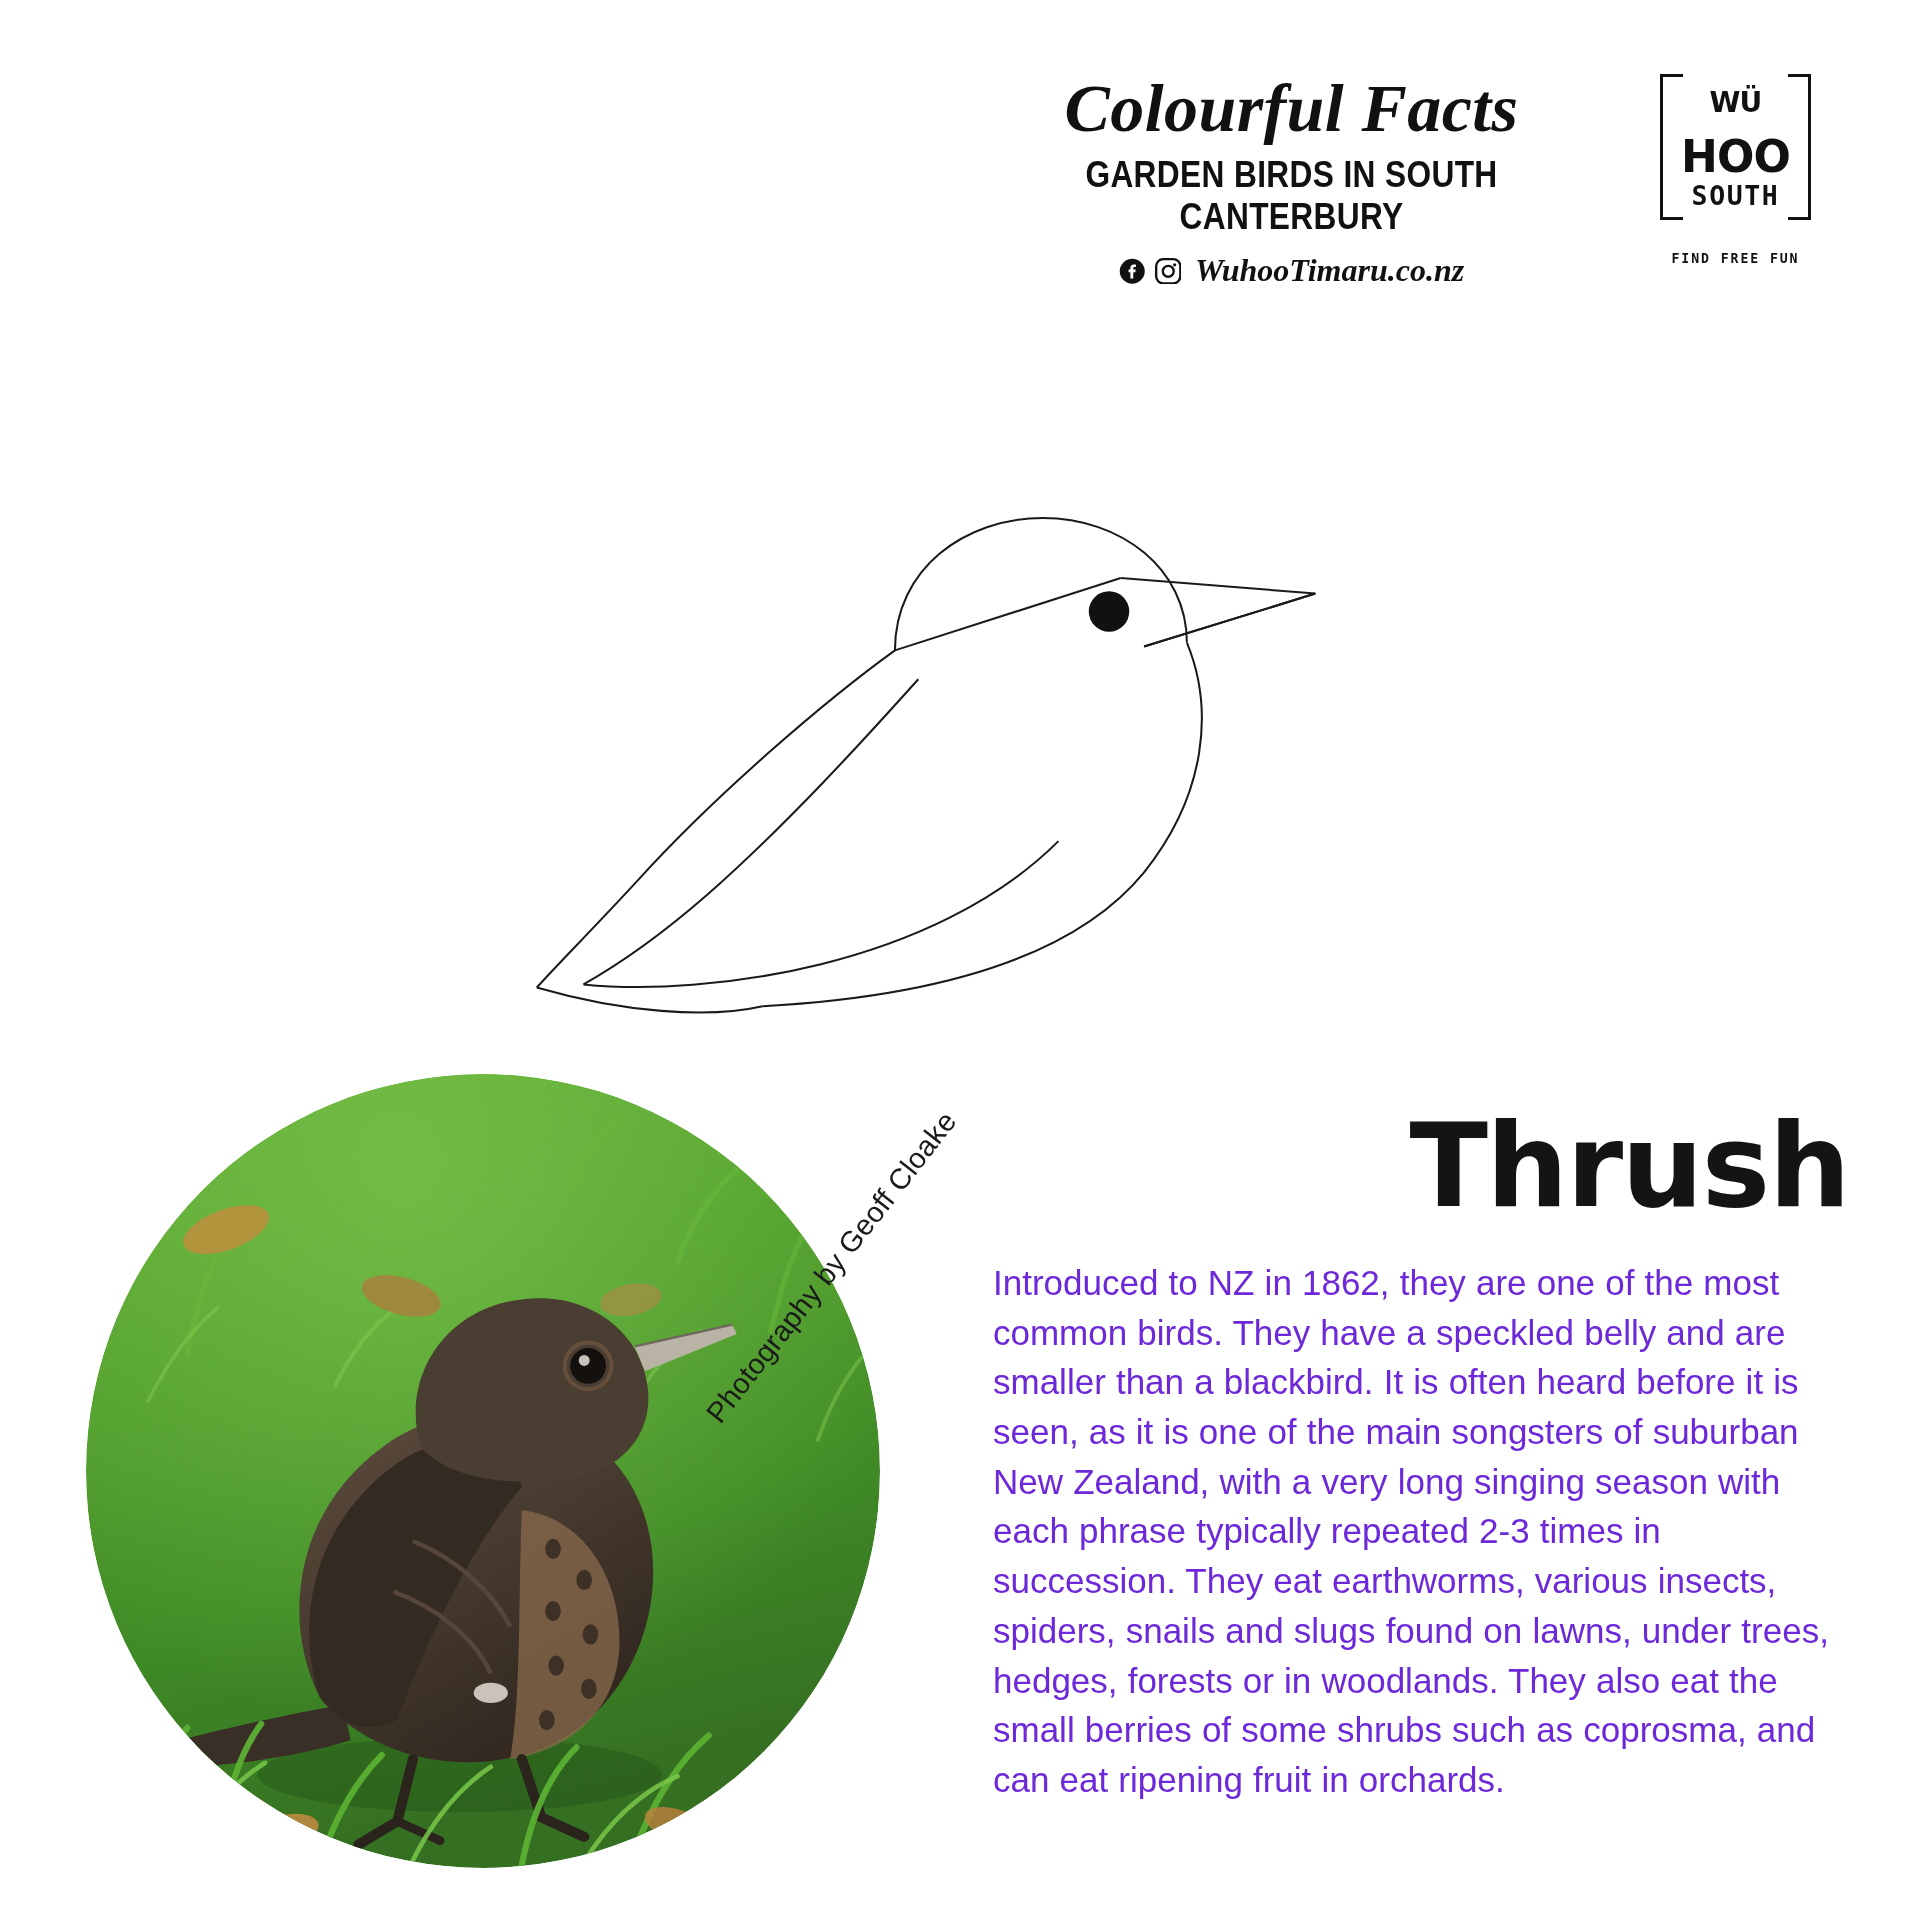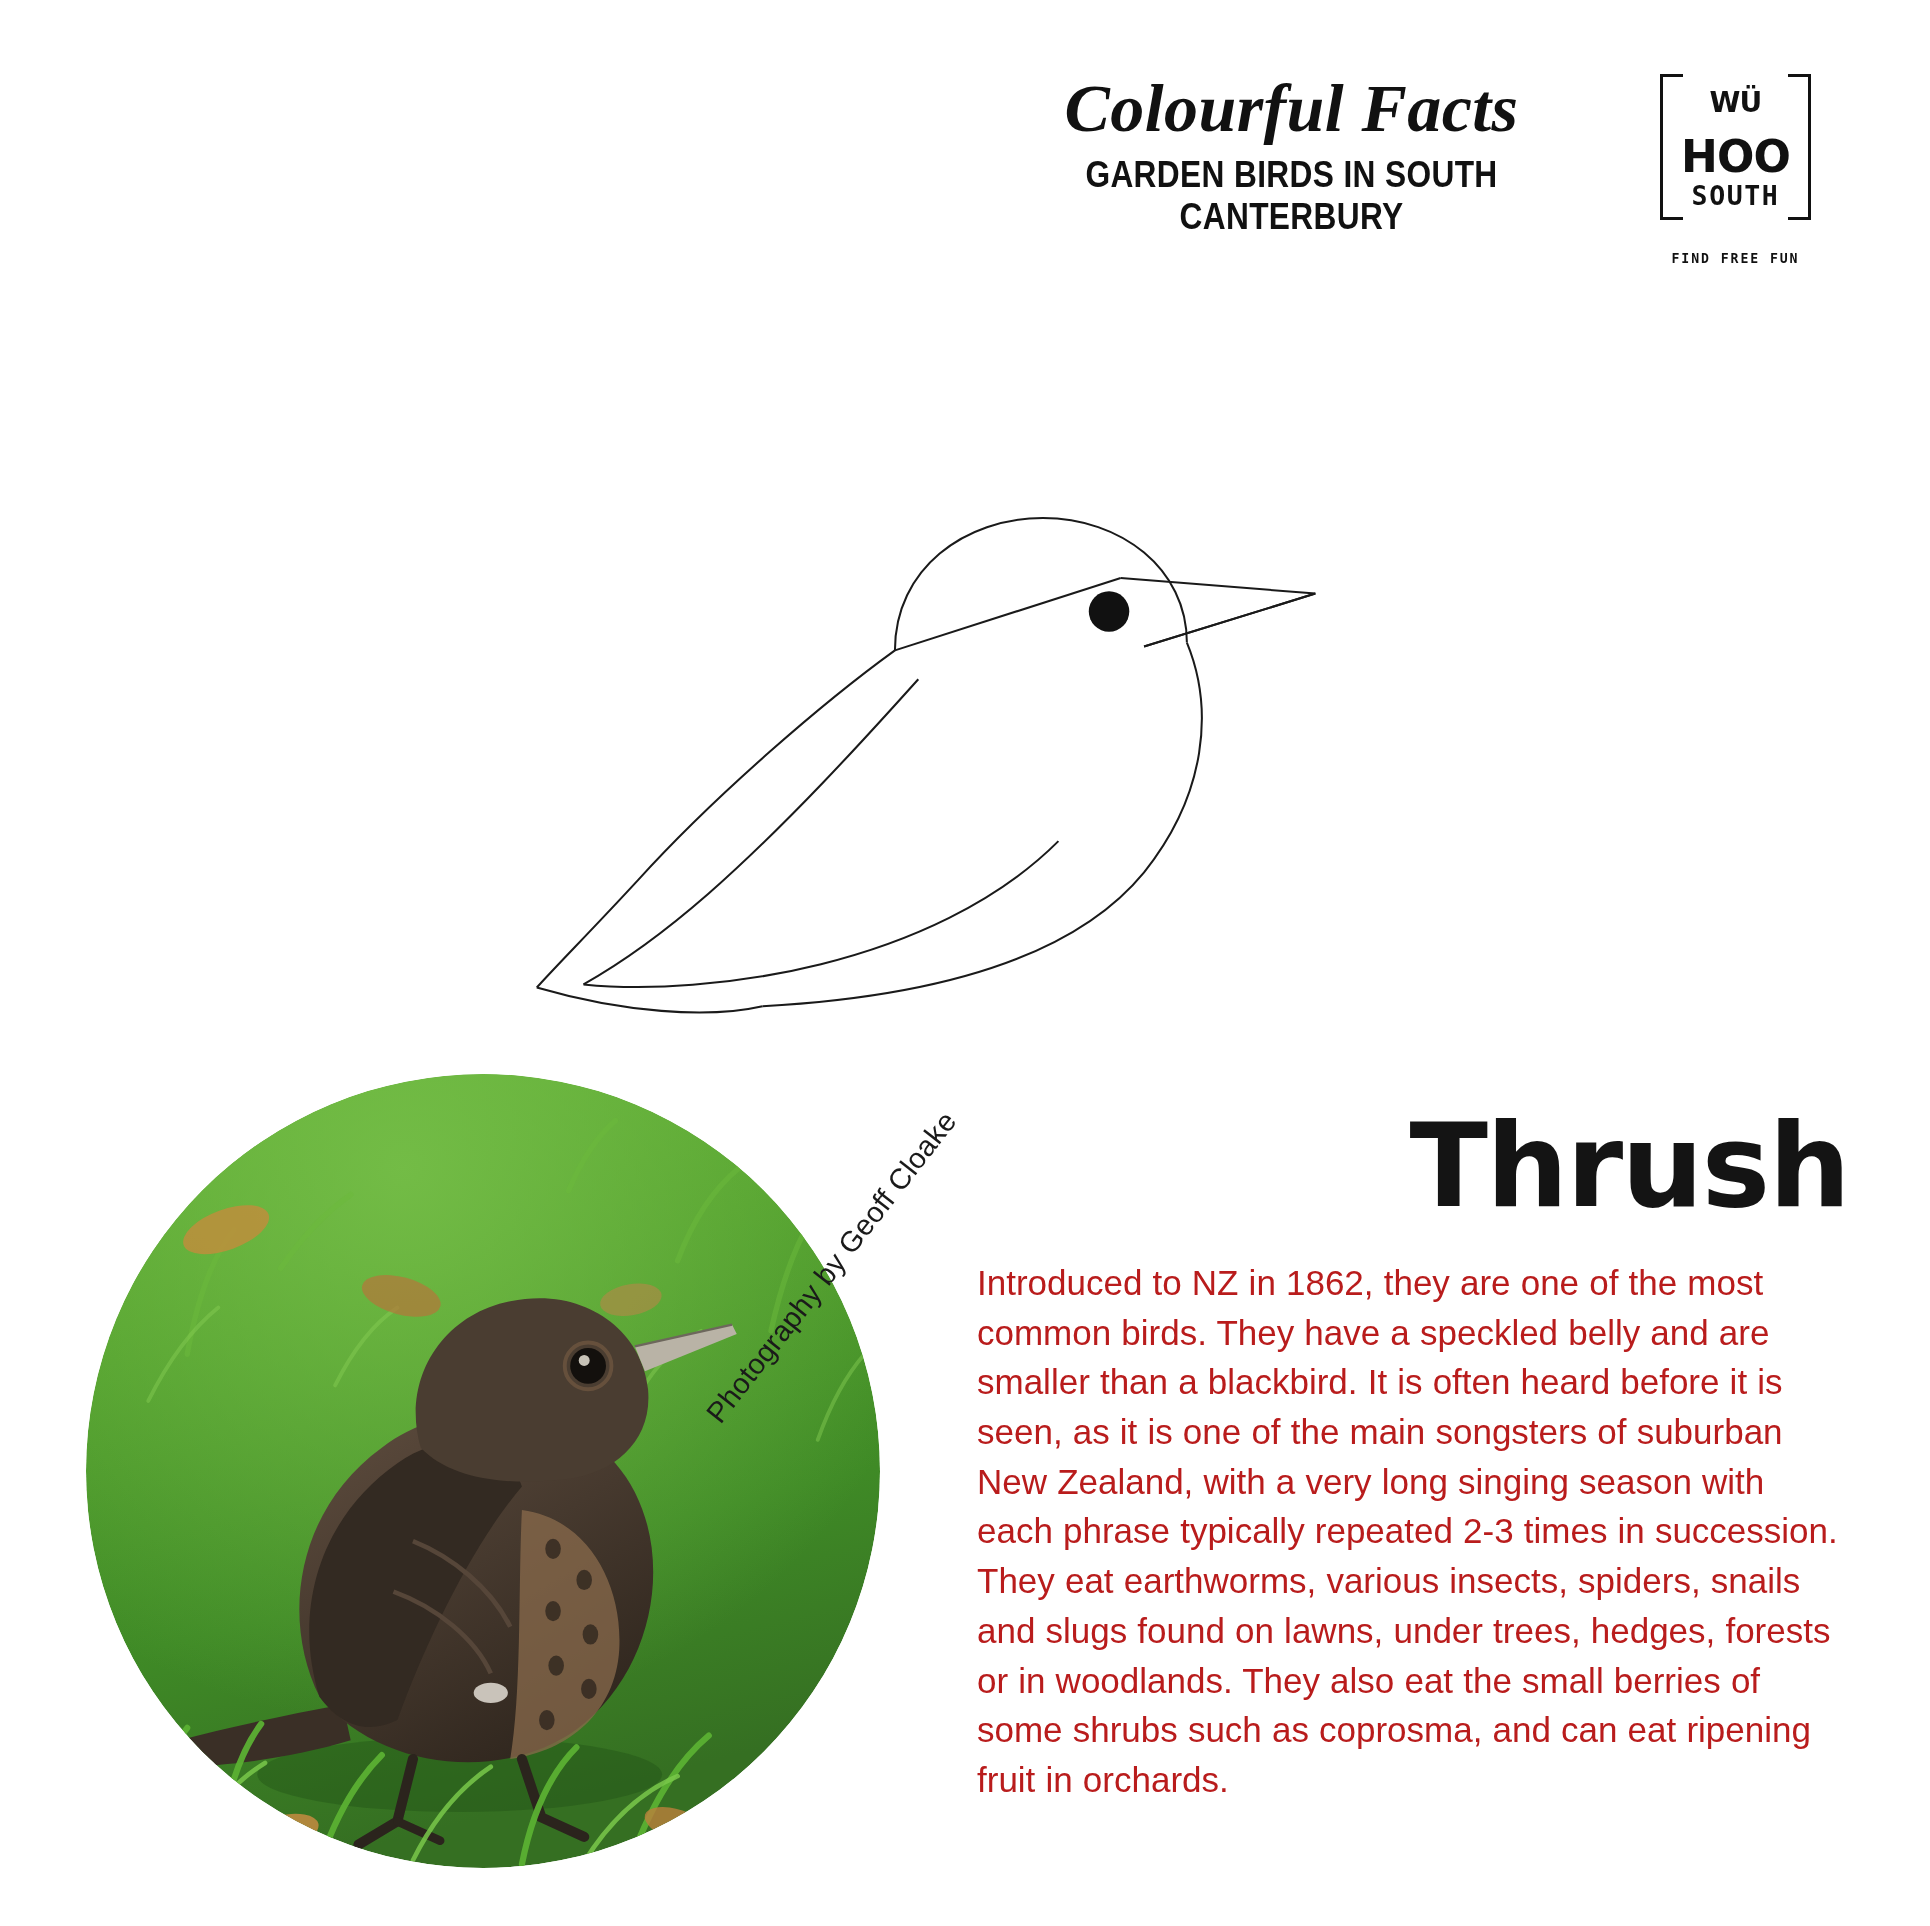--- a/index.html
+++ b/index.html
@@ -164,35 +164,51 @@
     font-size: 115px;
     line-height: 1.0;
     letter-spacing: -1.6px;
     color: #141414;
     margin: 0 0 34px 0;
     text-align: right;
   }
   .bird-desc {
     font-size: 35px;
     line-height: 1.42;
-    color: #b91c1c;
-    margin: 0;
+    color: #6d28d9;
+    margin: 16px;
     text-align: left;
     word-spacing: 0.4px;
   }
 </style>
 </head>
 <body>
 
 <div class="header">
 
   <div class="header-text">
     <div class="title-main">Colourful Facts</div>
     <div class="title-sub">GARDEN BIRDS IN SOUTH CANTERBURY</div>
 
+    <div class="social-row">
+      <span class="social-icon">
+        <svg width="26.5" height="26.5" viewBox="0 0 34 34">
+          <circle cx="17" cy="17" r="16" fill="#111"></circle>
+          <path d="M19.6 11.6h2.2V8.3h-2.9c-2.6 0-4.3 1.7-4.3 4.3v2.2h-2.4v3.4h2.4v8.1h3.7v-8.1h2.7l.4-3.4h-3.1v-1.8c0-.8.4-1.4 1.3-1.4z" fill="#fff"></path>
+        </svg>
+      </span>
+      <span class="social-icon">
+        <svg width="26.5" height="26.5" viewBox="0 0 34 34">
+          <rect x="1.5" y="1.5" width="31" height="31" rx="9" ry="9" fill="none" stroke="#111" stroke-width="3"></rect>
+          <circle cx="17" cy="17" r="7" fill="none" stroke="#111" stroke-width="3"></circle>
+          <circle cx="25.2" cy="8.8" r="2.1" fill="#111"></circle>
+        </svg>
+      </span>
+      <span class="site-url">WuhooTimaru.co.nz</span>
+    </div>
   </div>
 
   <div class="logo">
     <div class="logo-inner">
       <span class="logo-bracket-l"></span>
       <span class="logo-bracket-r"></span>
       <div class="logo-word logo-wu">WÜ</div>
       <div class="logo-word logo-hoo">HOO</div>
       <div class="logo-word logo-timaru">SOUTH</div>
       <div class="logo-word logo-tag">FIND FREE FUN</div>

